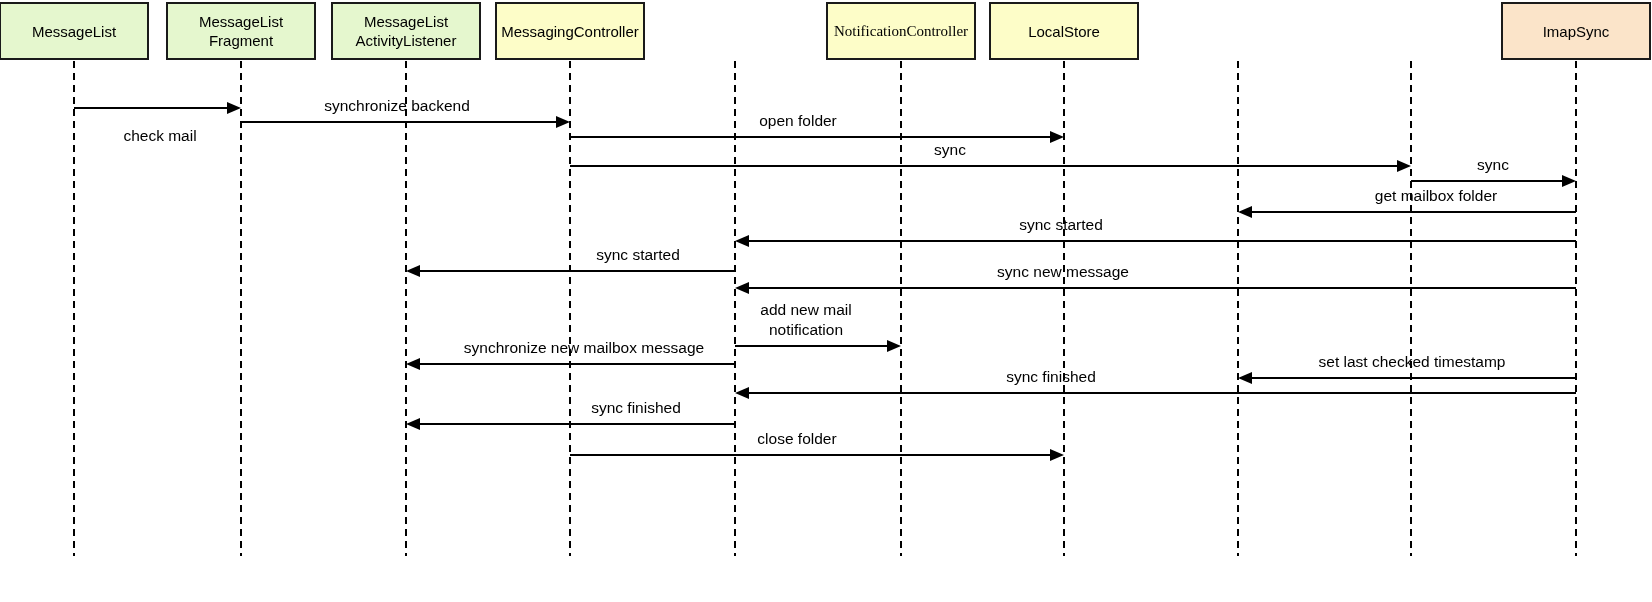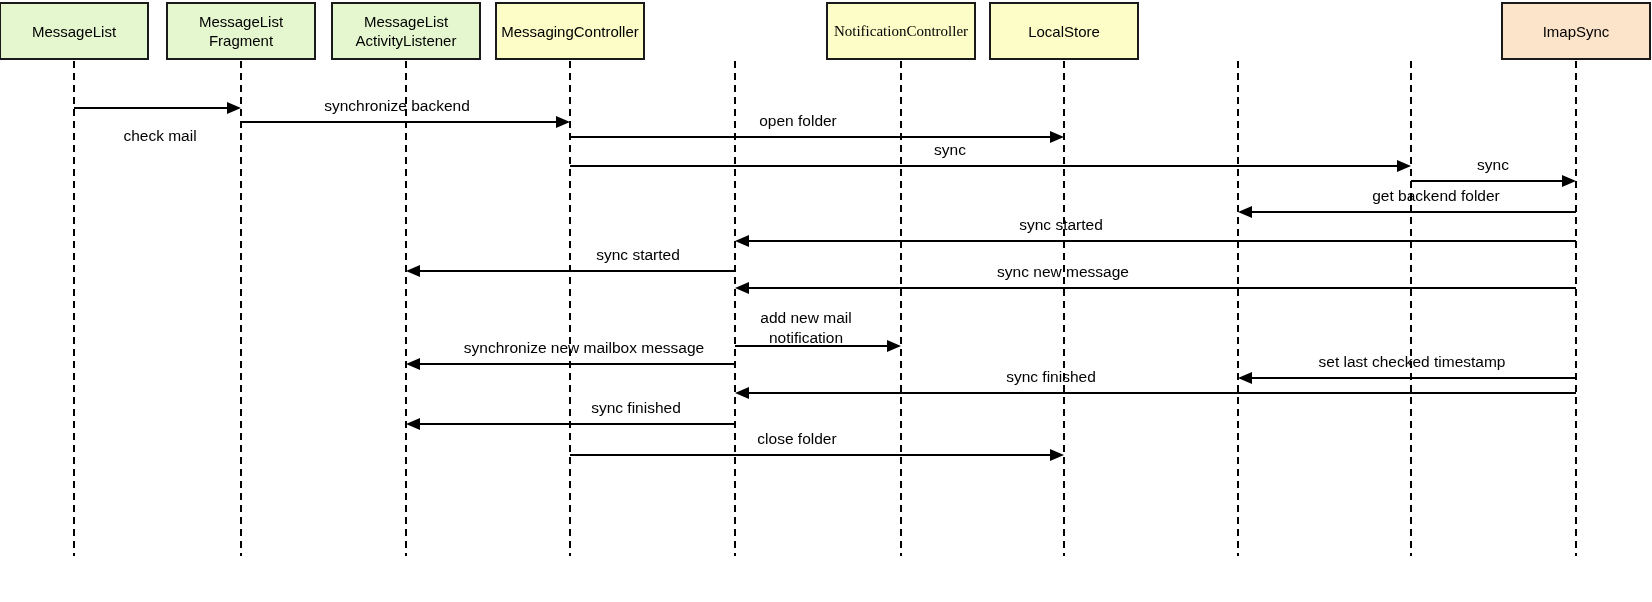--- a/index.html
+++ b/index.html
@@ -121,40 +121,40 @@
       <div>sync</div>
     </div>
     <div class="arrowhead right" style="top: 175px; left: 1562px;"></div>
     <div class="msg-line" style="left: 1411px; width: 153px; top: 180px;"></div>
     <div class="msg-label" style="left: 1493px; top: 155px;">
       <div>sync</div>
     </div>
     <div class="arrowhead left" style="top: 206px; left: 1238px;"></div>
     <div class="msg-line" style="left: 1250px; width: 326px; top: 211px;"></div>
     <div class="msg-label" style="left: 1436px; top: 186px;">
-      <div>get backend folder</div>
+      <div>get mailbox folder</div>
     </div>
     <div class="arrowhead left" style="top: 235px; left: 735px;"></div>
     <div class="msg-line" style="left: 747px; width: 829px; top: 240px;"></div>
     <div class="msg-label" style="left: 1061px; top: 215px;">
       <div>sync started</div>
     </div>
     <div class="arrowhead left" style="top: 265px; left: 406px;"></div>
     <div class="msg-line" style="left: 418px; width: 317px; top: 270px;"></div>
     <div class="msg-label" style="left: 638px; top: 245px;">
       <div>sync started</div>
     </div>
     <div class="arrowhead left" style="top: 282px; left: 735px;"></div>
     <div class="msg-line" style="left: 747px; width: 829px; top: 287px;"></div>
     <div class="msg-label" style="left: 1063px; top: 262px; text-align: center;">
       <div>sync new message</div>
     </div>
     <div class="arrowhead right" style="top: 340px; left: 887px;"></div>
     <div class="msg-line" style="left: 735px; width: 154px; top: 345px;"></div>
-    <div class="msg-label" style="left: 806px; top: 300px; margin-top: 8px;">
+    <div class="msg-label" style="left: 806px; top: 300px;">
       <div>add new mail</div>
       <div>notification</div>
     </div>
     <div class="arrowhead left" style="top: 358px; left: 406px;"></div>
     <div class="msg-line" style="left: 418px; width: 317px; top: 363px;"></div>
     <div class="msg-label" style="left: 584px; top: 338px; text-align: right;">
       <div>synchronize new mailbox message</div>
     </div>
     <div class="arrowhead left" style="top: 372px; left: 1238px;"></div>
     <div class="msg-line" style="left: 1250px; width: 326px; top: 377px;"></div>

